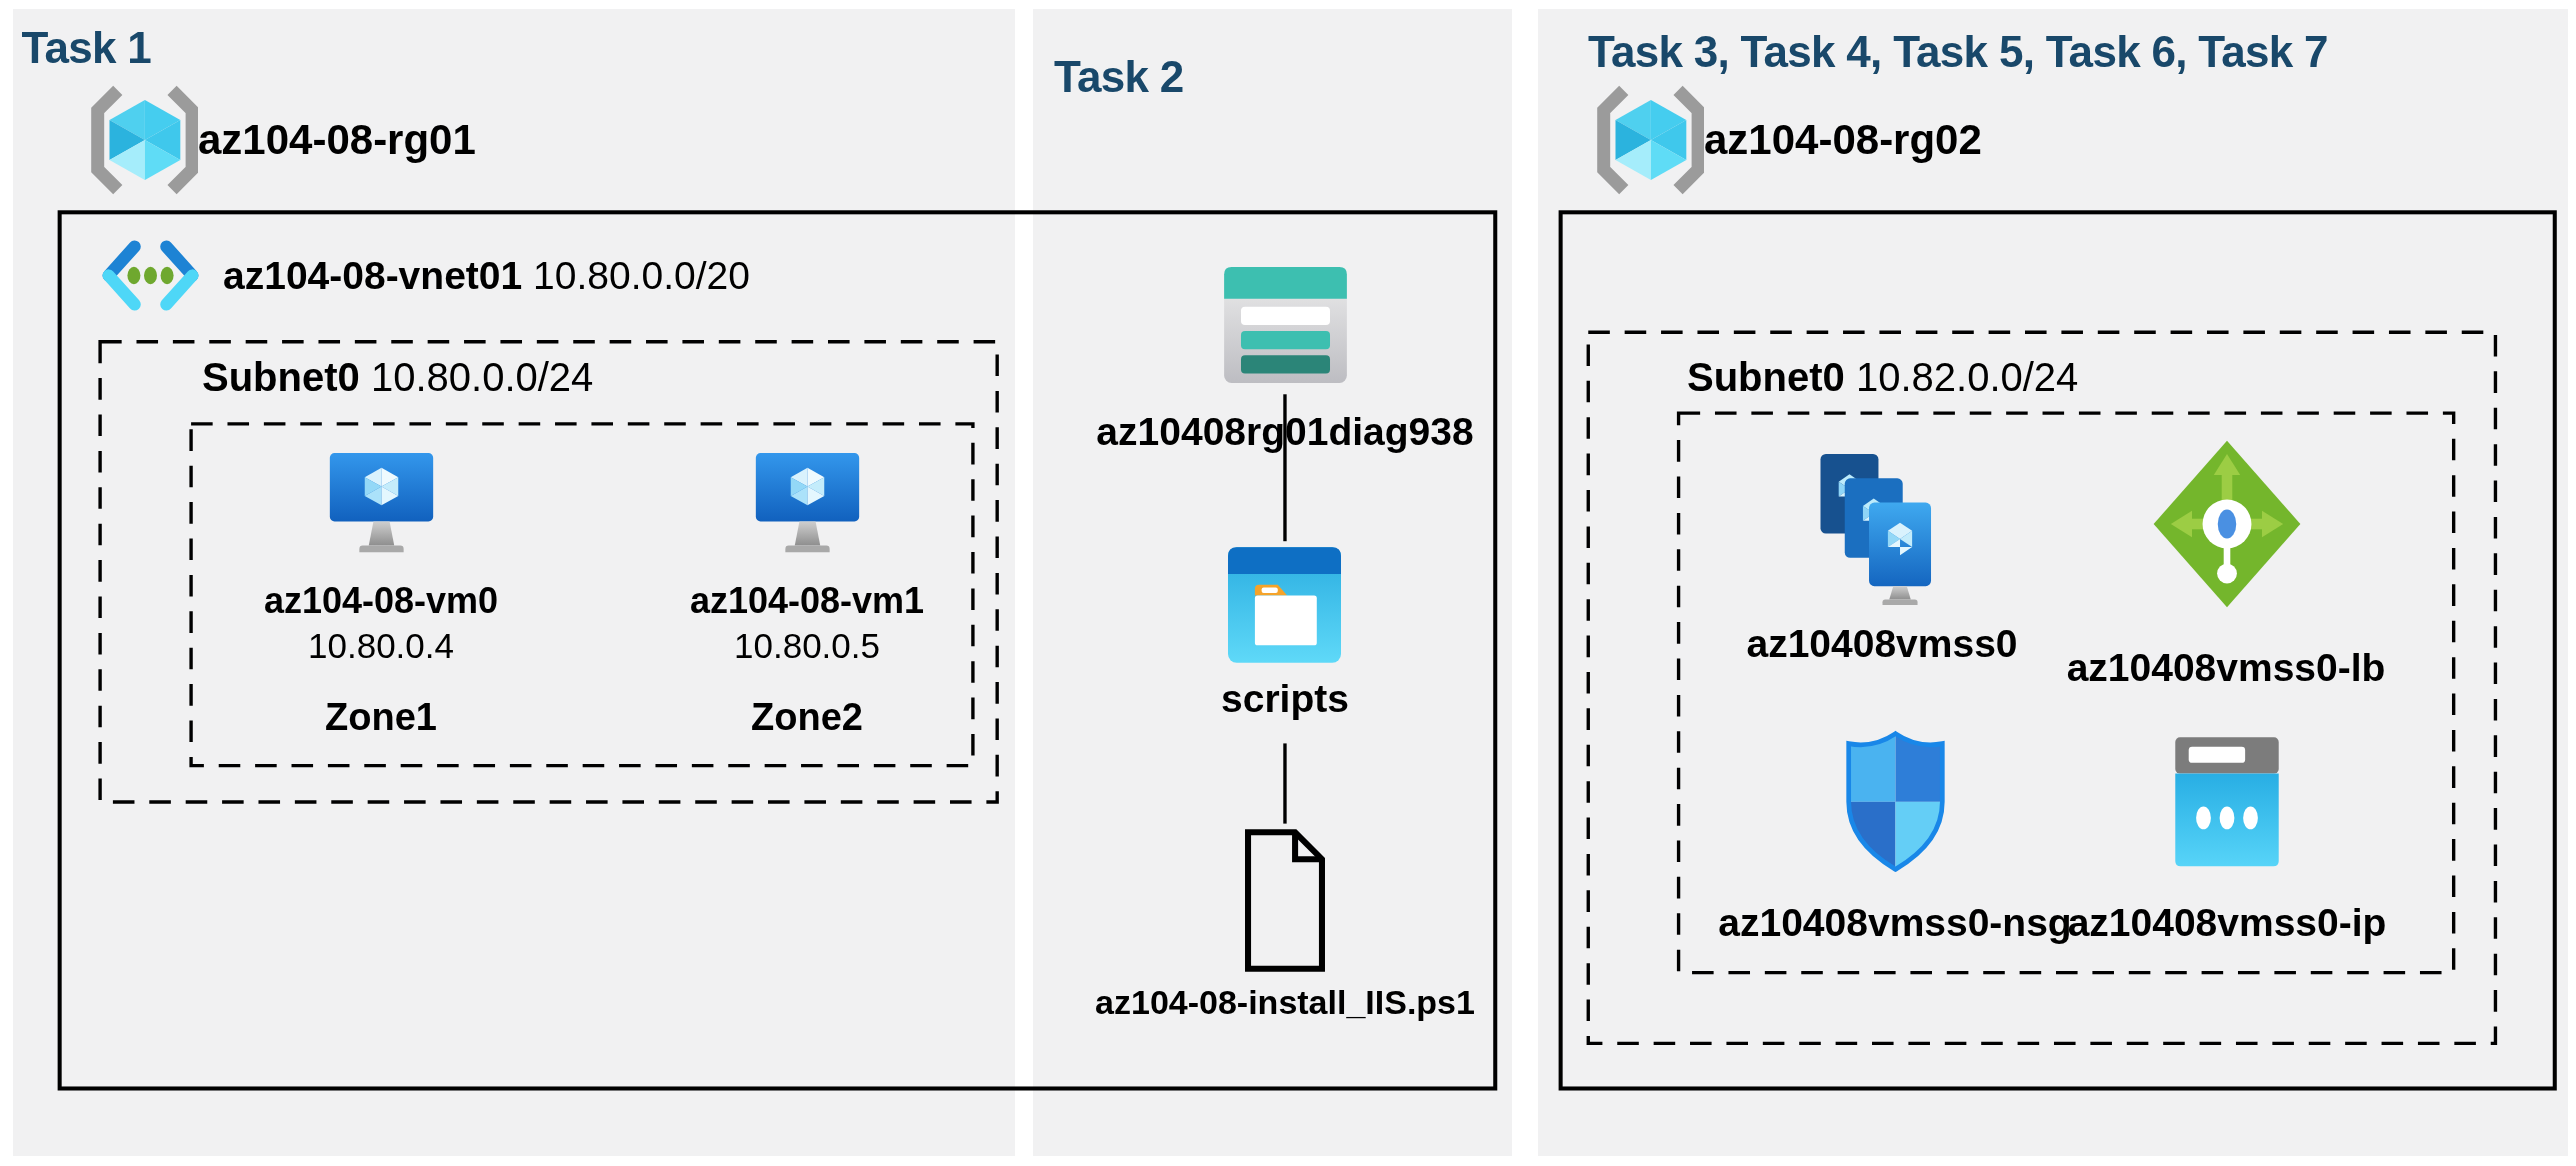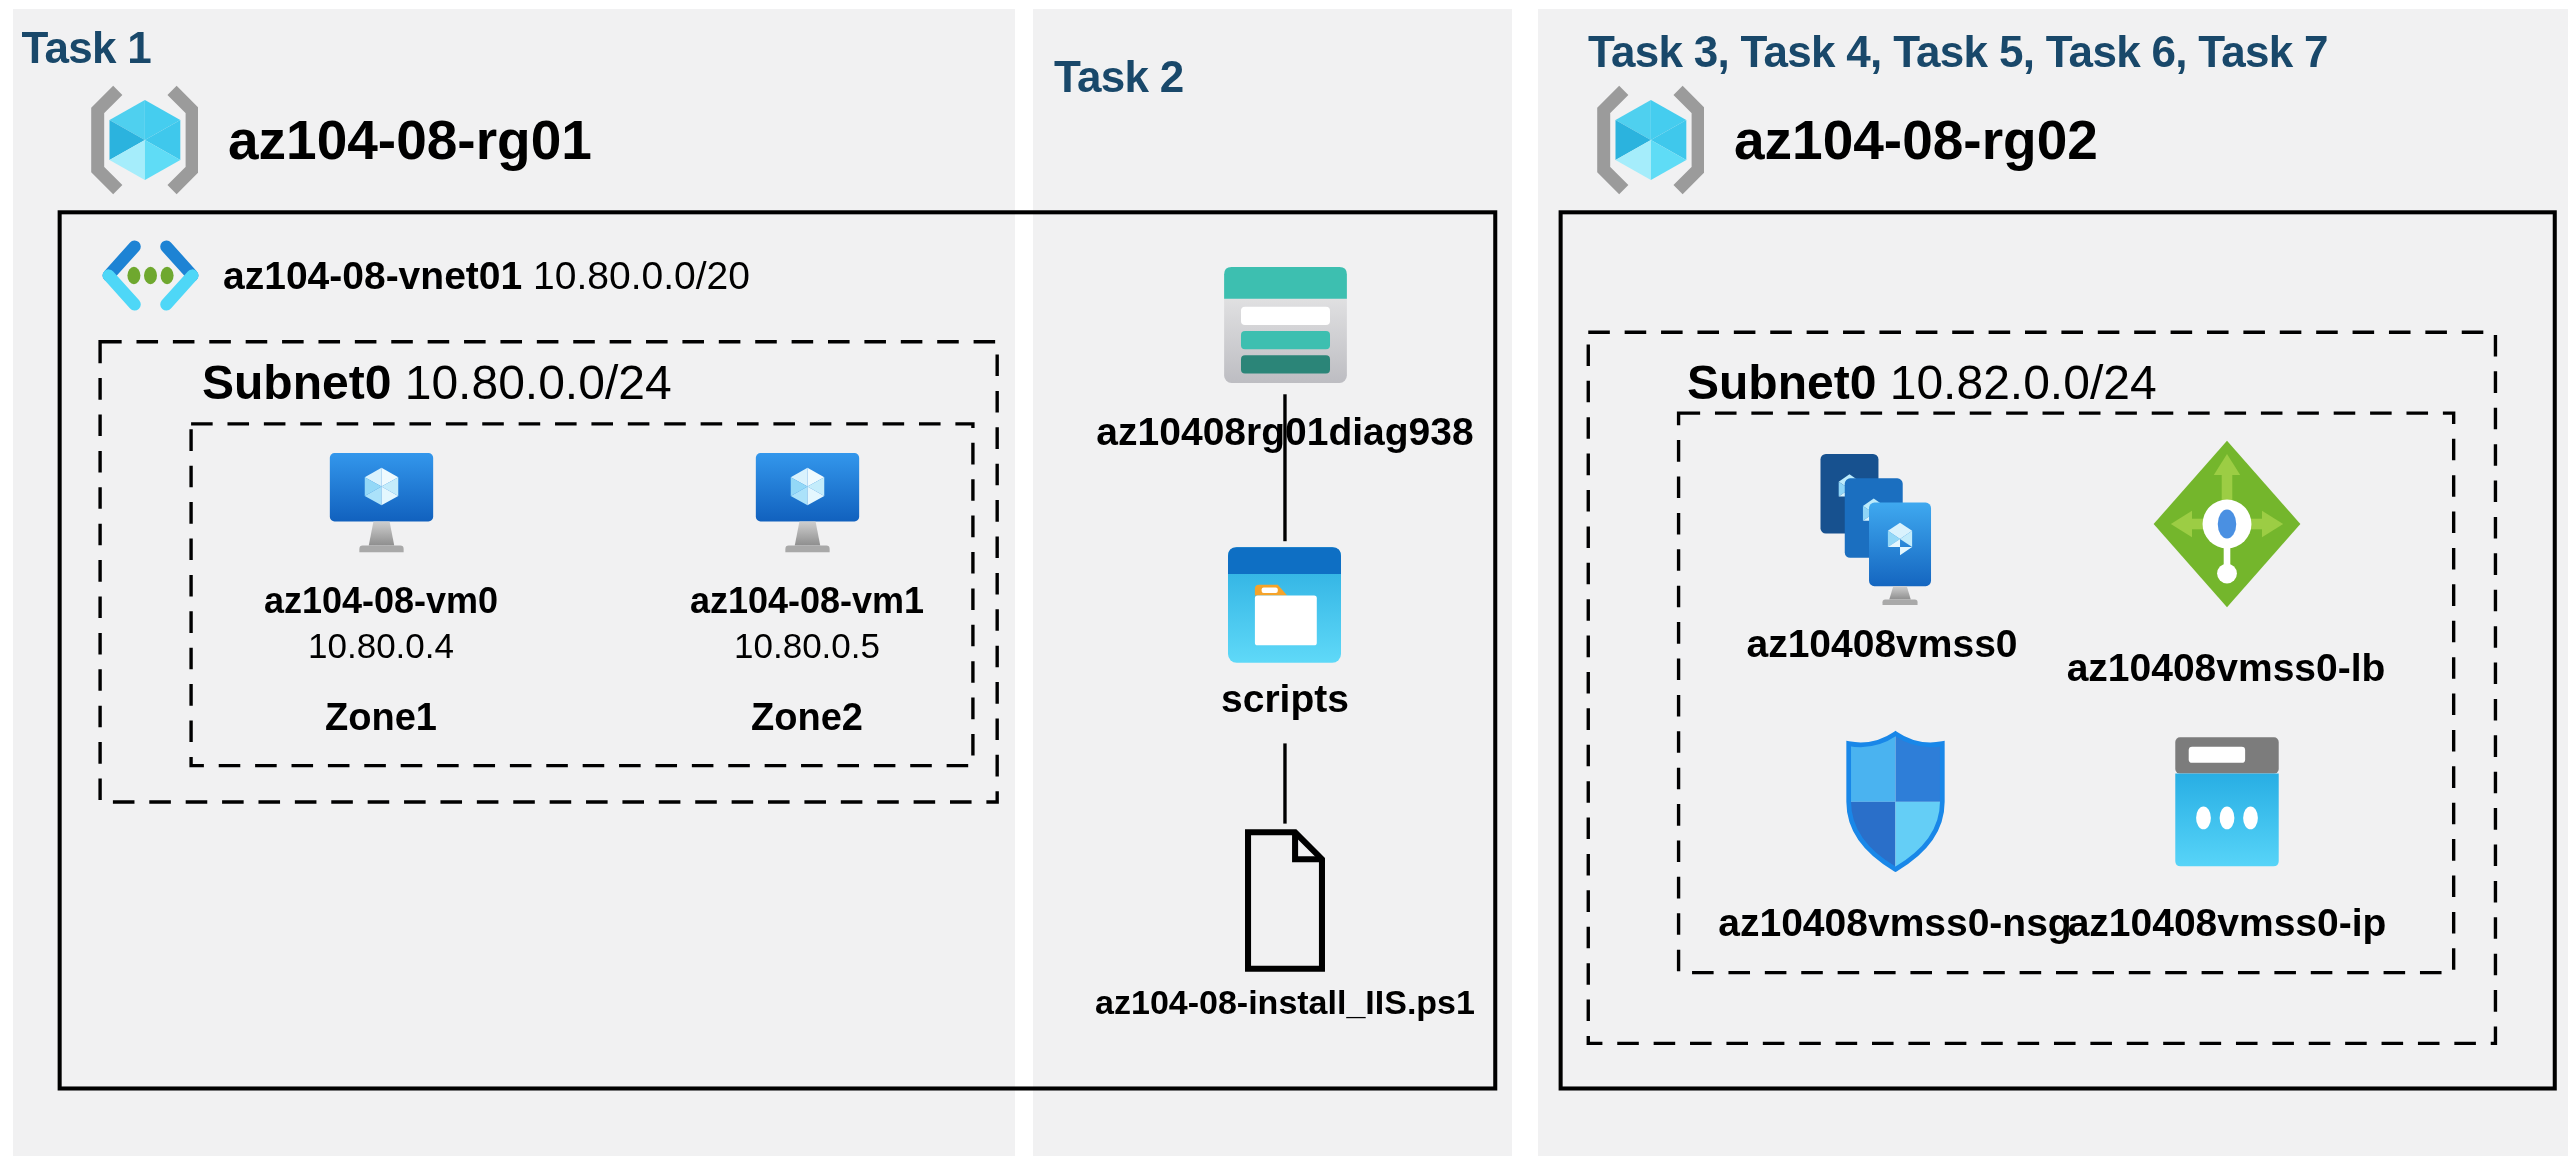--- a/index.html
+++ b/index.html
@@ -7,24 +7,24 @@
           font-family:"Liberation Sans", sans-serif;color:#000;}
   .panel{position:absolute;top:9.4px;height:1147px;background:#F1F1F2;}
   #panel-task1{left:13px;width:1002px;}
   #panel-task2{left:1033px;width:479px;}
   #panel-task3{left:1538px;width:1030px;}
   .task-title{position:absolute;font-size:44px;font-weight:700;color:#19486A;letter-spacing:-0.7px;white-space:nowrap;}
   #title-task1{left:21.6px;top:23px;}
   #title-task2{left:1054px;top:52px;}
   #title-task3{left:1552px;top:27px;margin-left:36px;}
   .row{position:absolute;display:flex;align-items:center;white-space:nowrap;}
-  .rg-row{gap:30px;font-size:55px;font-weight:700;}
+  .rg-row{font-size:42px;font-weight:700;}
   .vnet-row{gap:22px;font-size:39px;}
   .b{font-weight:700;}
-  .subnet-label{position:absolute;font-size:48px;white-space:nowrap;}
+  .subnet-label{position:absolute;font-size:40px;white-space:nowrap;}
   .center-label{position:absolute;transform:translateX(-50%);white-space:nowrap;text-align:center;}
   .res-name{font-size:39px;font-weight:700;}
   .vm-name{font-size:36px;font-weight:700;}
   .vm-ip{font-size:35px;font-weight:400;}
   .vm-zone{font-size:38px;font-weight:700;}
   .file-name{font-size:34px;font-weight:700;}
   svg{display:block;}
   #overlay{position:absolute;left:0;top:0;pointer-events:none;}
   .icon{position:absolute;}
 </style>

